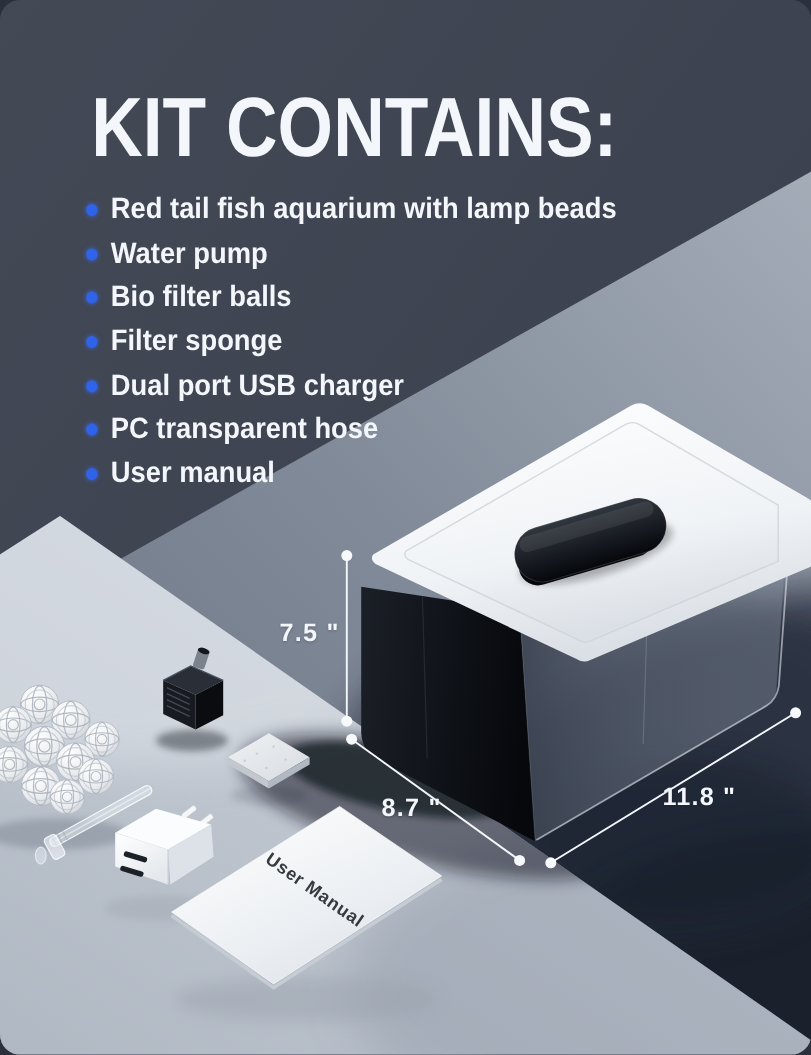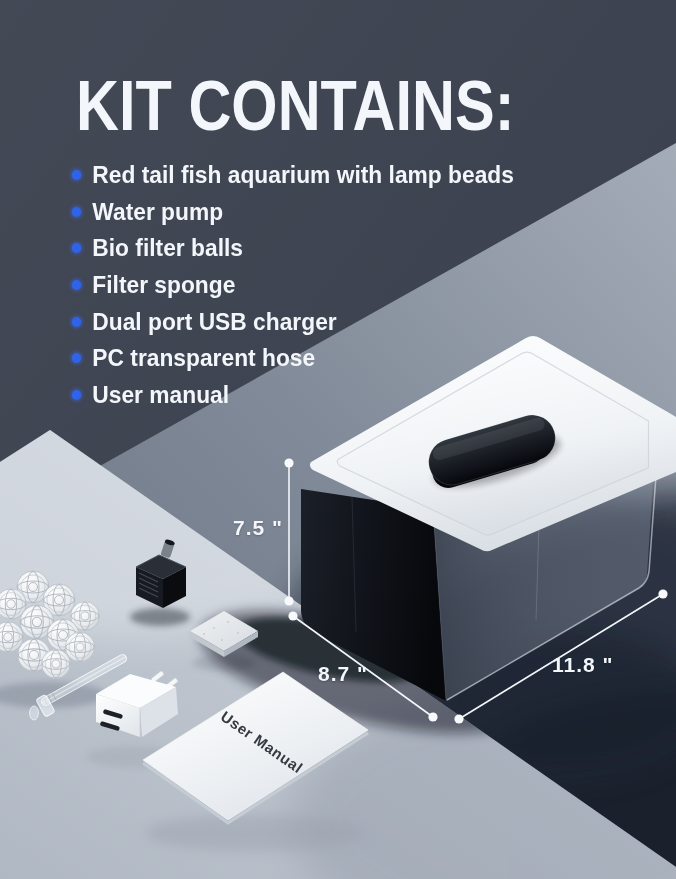--- a/index.html
+++ b/index.html
@@ -1,17 +1,17 @@
 <!DOCTYPE html>
 <html style="--background-dark: #3e4452; --wall-gray: #8b94a2; --floor-light: #c6ccd5; --shadow-navy: #1c2230; --accent-blue: #2e63ea; --text-light: #f3f6fa;"><head>
 <meta charset="utf-8">
 <style>
   html,body{margin:0;padding:0;background:#2b303c;}
   .stage{position:relative;width:676px;height:879px;overflow:hidden;
-         font-family:"Liberation Sans",sans-serif;background:var(--background-dark,#3e4452);}
+         font-family:"Liberation Sans",sans-serif;background:var(--background-dark,#3e4452);border-radius:17px;}
   .stage svg{position:absolute;left:0;top:0;}
   .overlay{position:absolute;left:0;top:0;width:100%;height:100%;pointer-events:none;}
   h1.title{position:absolute;left:76px;top:66px;margin:0;
            font-size:70px;font-weight:800;letter-spacing:0px;color:var(--text-light,#f3f6fa);
            transform:scaleX(.85);transform-origin:left top;white-space:nowrap;}
   ul.kit{position:absolute;left:70px;top:157px;margin:0;padding:0;list-style:none;
          transform:scaleX(.93);transform-origin:left top;}
   ul.kit li{display:flex;align-items:center;height:36.6px;
             font-size:24.5px;font-weight:700;color:var(--text-light,#f3f6fa);white-space:nowrap;}
   ul.kit .dot{flex:0 0 auto;width:10px;height:10px;border-radius:50%;margin:0 12px 0 2px;

